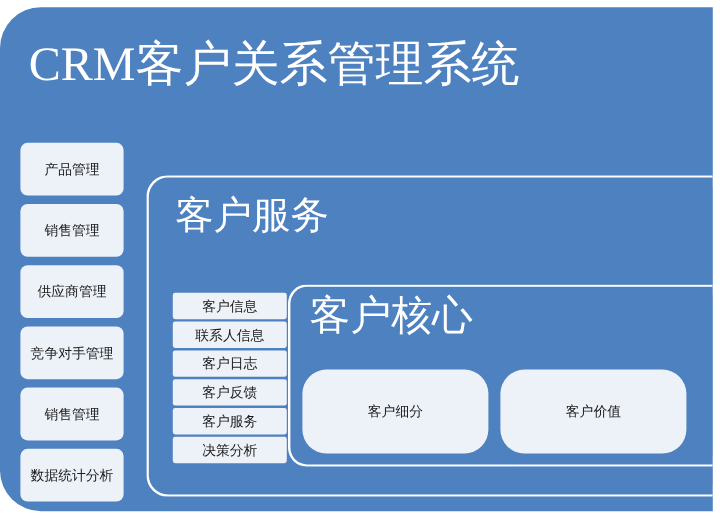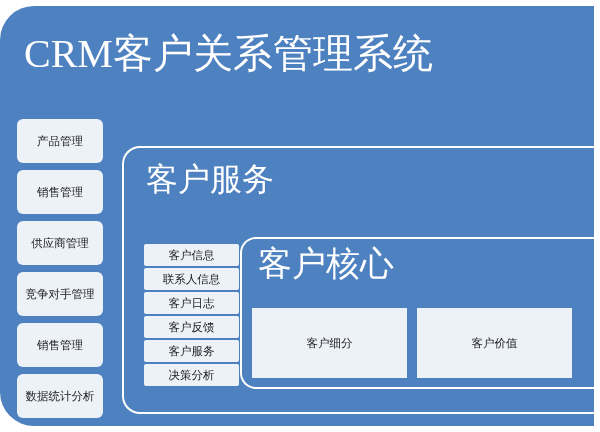--- a/index.html
+++ b/index.html
@@ -139,21 +139,21 @@
     position: absolute;
     left: 10px;
     top: 69px;
     display: flex;
     gap: 10px;
   }
   .core-box {
     width: 155px;
     height: 70px;
     background: #edf1f8;
-    border-radius: 0;
+    border-radius: 20px;
     display: flex;
     align-items: center;
     justify-content: center;
     color: #1a1a1a;
     font-size: 11.5px;
     box-sizing: border-box;
   }
 </style>
 </head>
 <body>

